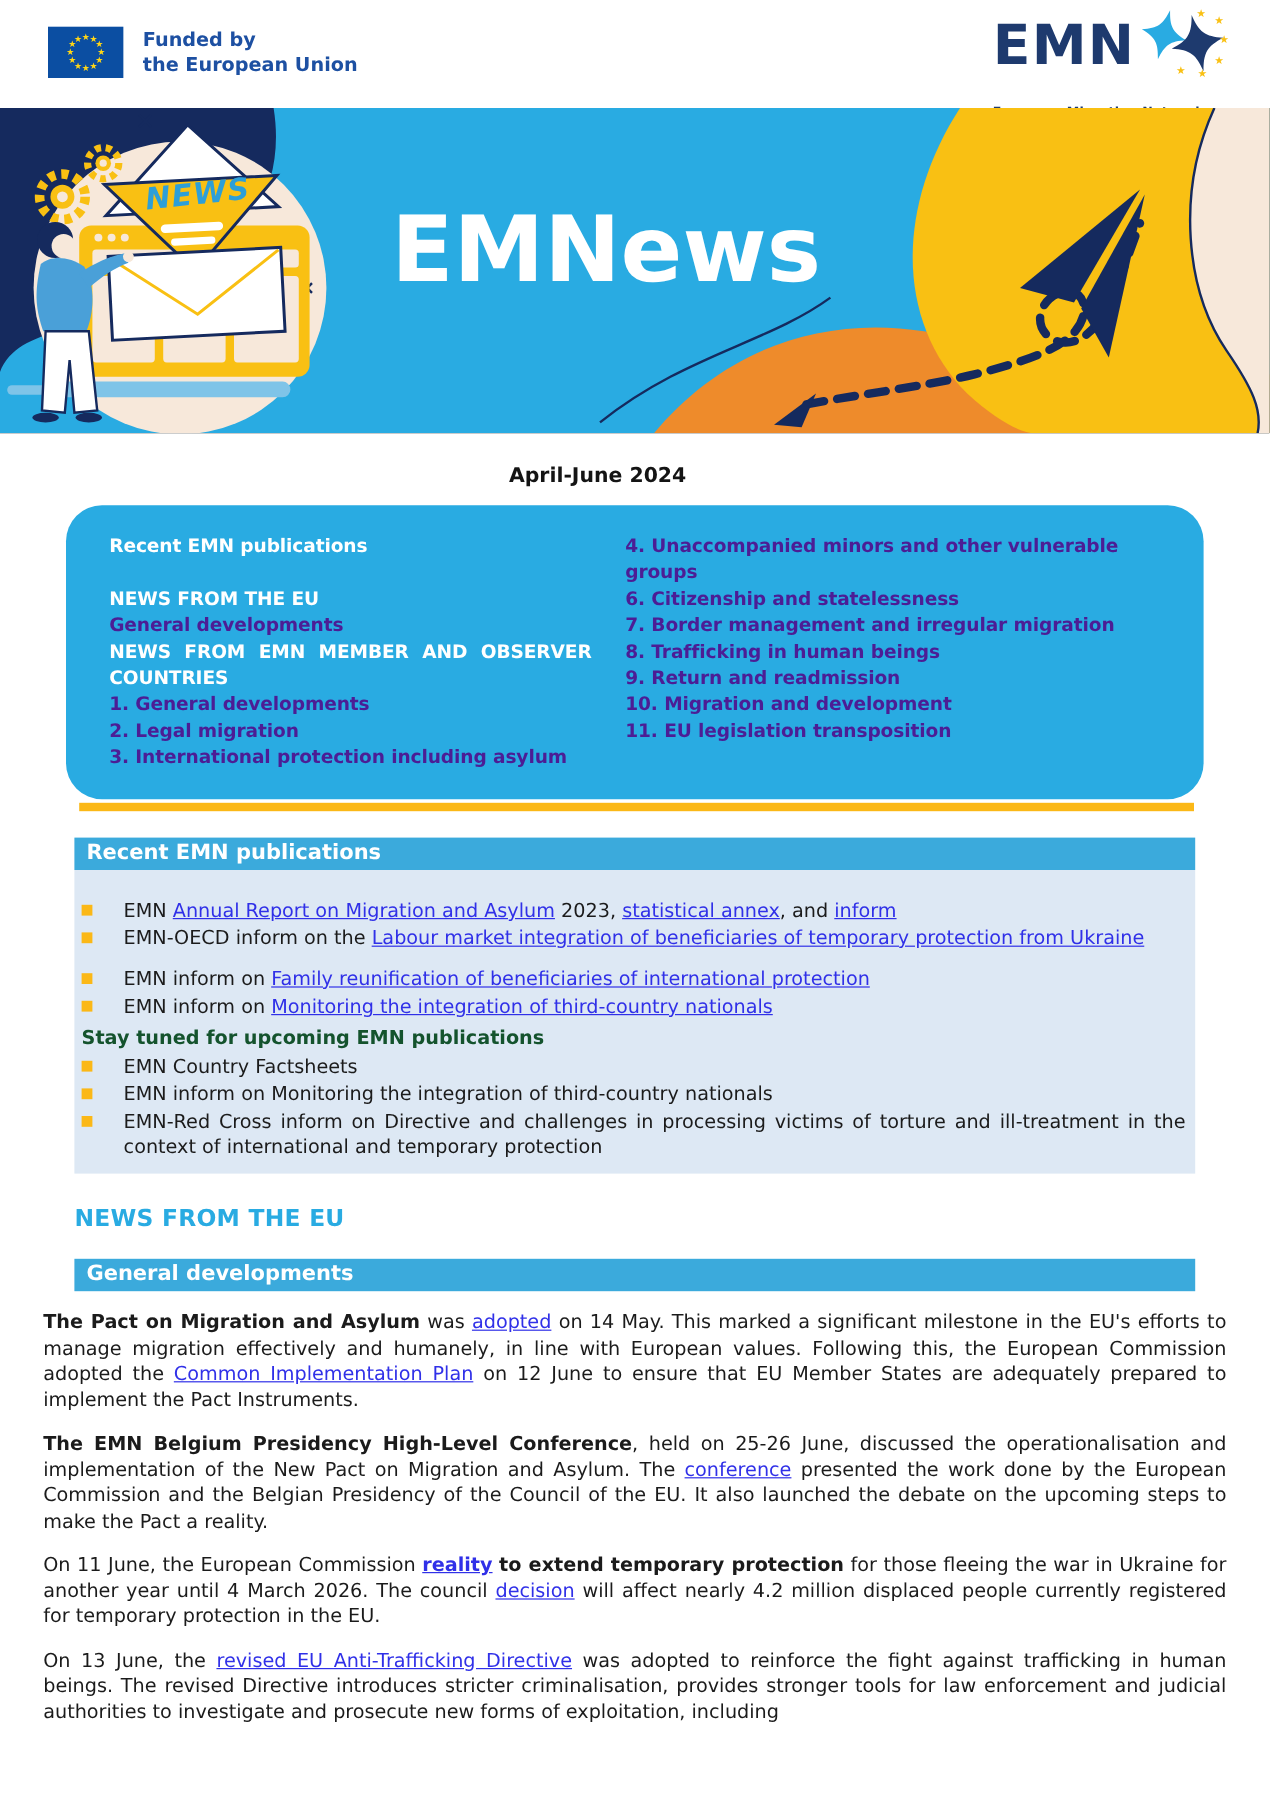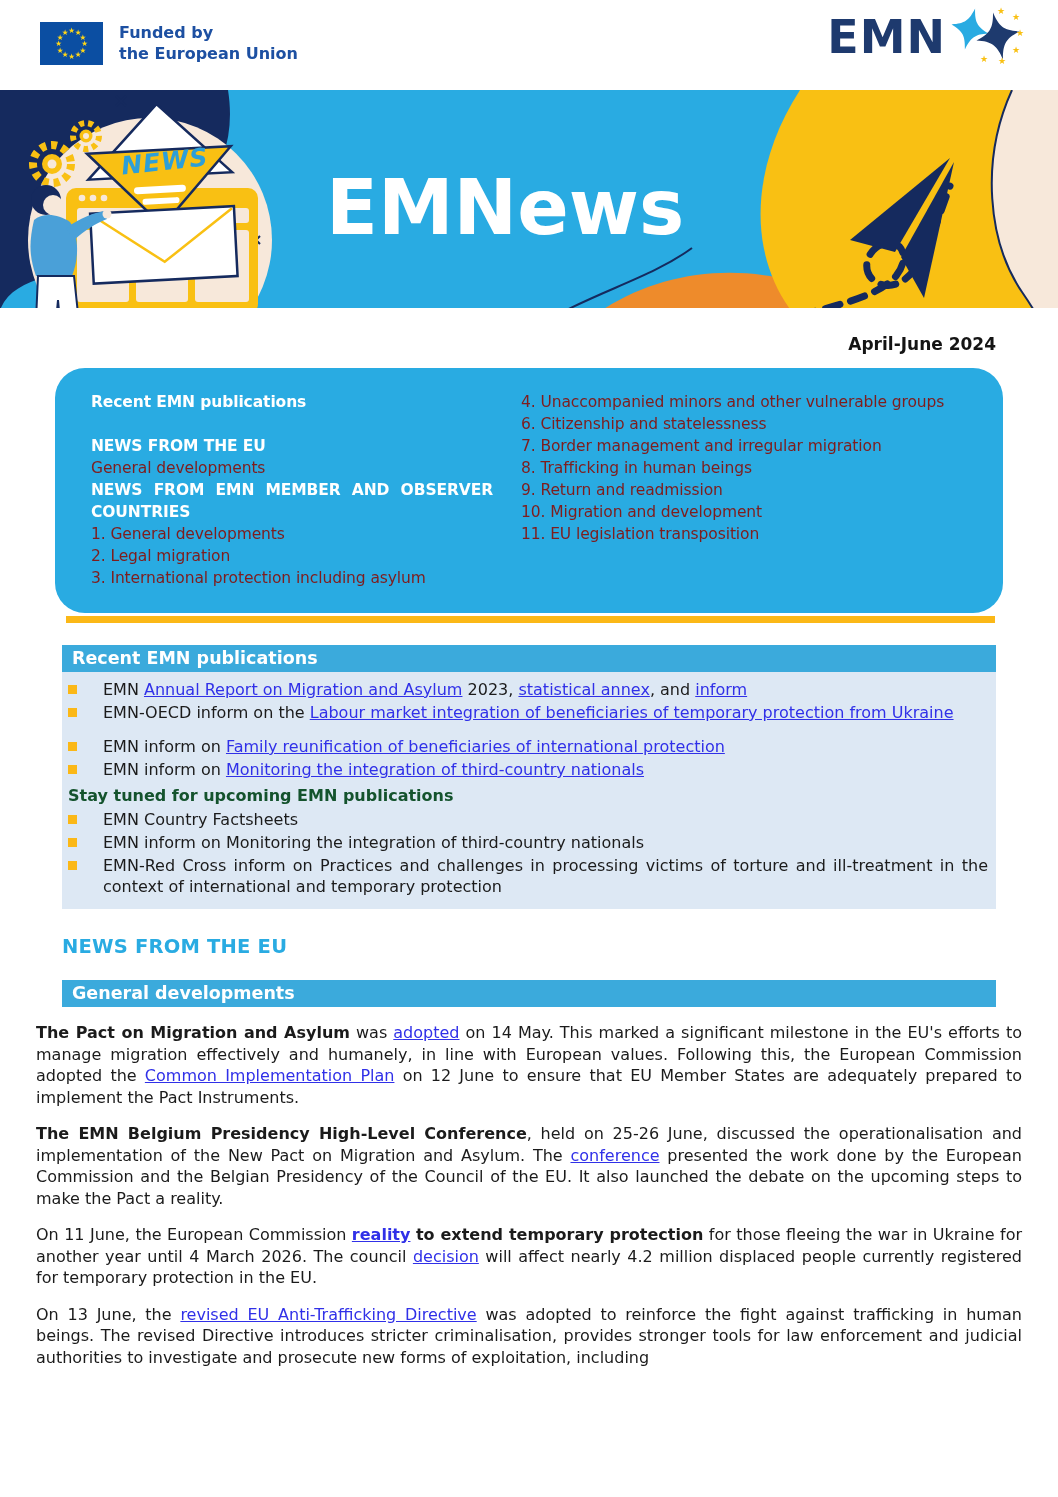--- a/index.html
+++ b/index.html
@@ -10,54 +10,54 @@
   }
   
   .top-header{height:90px;position:relative;background:#fff;}
   .funding{position:absolute;left:40px;top:22px;display:flex;align-items:center;gap:16px;}
   .funding-text{color:#1d50a2;font-weight:bold;font-size:16px;line-height:1.28;}
   .emn-logo{position:absolute;right:34px;top:6px;}
   .emn-row{display:flex;align-items:flex-start;}
   .emn-word{font-size:46px;font-weight:800;color:#1e3a6e;line-height:1;letter-spacing:1px;margin-top:8px;}
   .emn-sub{font-size:10.5px;font-weight:bold;color:#1e3a6e;margin-top:18px;letter-spacing:.2px;}
   
-  .banner{position:relative;height:218px;background:#000000;overflow:hidden;}
+  .banner{position:relative;height:271px;background:#000000;overflow:hidden;}
   .banner svg{position:absolute;inset:0;}
   .banner-title{
     position:absolute;left:326px;top:80px;font-size:76px;font-weight:800;color:#fff;
     letter-spacing:0;line-height:1;
   }
   .news-label{
     position:absolute;left:121px;top:57px;font-size:25px;font-weight:800;font-style:italic;
     color:#2d9fd8;transform:rotate(-6deg);letter-spacing:1px;
   }
   
-  .issue-date{margin:26px 62px 0 0;text-align:right;font-weight:bold;font-size:17px;color:#141414;}
+  .issue-date{margin:26px 62px 0 0;text-align:center;font-weight:bold;font-size:17px;color:#141414;}
   
   .toc{
     margin:14px 55px 0 55px;background:#29abe2;border-radius:30px;
     padding:23px 36px 24px 36px;display:flex;gap:28px;
     font-size:15.5px;line-height:22px;letter-spacing:-.1px;color:#16293c;
   }
   .toc-left{flex:0 0 402px;}
   .toc-right{flex:1;}
   .toc-head{color:#fff;font-weight:bold;}
   .toc-head.mb{margin-bottom:22px;}
   .toc-head.just{text-align:justify;}
-  .toc-item{color:#7f1d1d;cursor:pointer;}
+  .toc-item{color:#4c1d95;cursor:pointer;font-weight:bold;}
   
   .gold-bar{margin:3px 63px 0 66px;height:7px;background:#fbb817;}
   
   .section-bar{
     margin:22px 62px 0 62px;background:#3baadc;color:#fff;font-weight:bold;
     font-size:17.5px;padding:3px 10px 4px 10px;
   }
   
   .pubs{
-    margin:0 62px;background:#dde8f4;padding:5px 8px 10px 6px;
+    margin:0 62px;background:#dde8f4;padding:21px 8px 10px 6px;
     font-size:16px;line-height:21px;
   }
   .pub-item{display:flex;margin:2px 0;}
   .pub-item .sq{flex:0 0 9px;width:9px;height:9px;background:#fbb817;margin-top:6px;}
   .pub-item .txt{margin-left:26px;flex:1;text-align:justify;}
   .pub-item.gap{margin-bottom:13px;}
   .stay-tuned{font-weight:bold;color:#14532d;margin:5px 0 3px 0;}
   .lnk{color:#3030e8;text-decoration:underline;cursor:pointer;}
   .lnk.b{font-weight:bold;}
   
@@ -233,21 +233,21 @@
   <div class="pub-item">
     <span class="sq"></span>
     <div class="txt">EMN Country Factsheets</div>
   </div>
   <div class="pub-item">
     <span class="sq"></span>
     <div class="txt">EMN inform on Monitoring the integration of third-country nationals</div>
   </div>
   <div class="pub-item">
     <span class="sq"></span>
-    <div class="txt">EMN-Red Cross inform on Practices and challenges in processing victims of torture and ill-treatment in the context of international and temporary protection</div>
+    <div class="txt">EMN-Red Cross inform on Directive and challenges in processing victims of torture and ill-treatment in the context of international and temporary protection</div>
   </div>
 </div>
 
 <h2 class="eu-heading">NEWS FROM THE EU</h2>
 <div class="section-bar">General developments</div>
 <div class="articles">
   <p><strong>The Pact on Migration and Asylum</strong><span> was </span><a class="lnk">adopted</a><span> on 14 May. This marked a significant milestone in the EU's efforts to manage migration effectively and humanely, in line with European values. Following this, the European Commission adopted the </span><a class="lnk">Common Implementation Plan</a><span> on 12 June to ensure that EU Member States are adequately prepared to implement the Pact Instruments.</span></p>
   <p><strong>The EMN Belgium Presidency High-Level Conference</strong><span>, held on 25-26 June, discussed the operationalisation and implementation of the New Pact on Migration and Asylum. The </span><a class="lnk">conference</a><span> presented the work done by the European Commission and the Belgian Presidency of the Council of the EU. It also launched the debate on the upcoming steps to make the Pact a reality.</span></p>
   <p><span>On 11 June, the European Commission </span><a class="lnk b">reality</a><span> </span><strong>to extend temporary protection</strong><span> for those fleeing the war in Ukraine for another year until 4 March 2026. The council </span><a class="lnk">decision</a><span> will affect nearly 4.2 million displaced people currently registered for temporary protection in the EU.</span></p>
   <p><span>On 13 June, the </span><a class="lnk">revised EU Anti-Trafficking Directive</a><span> was adopted to reinforce the fight against trafficking in human beings. The revised Directive introduces stricter criminalisation, provides stronger tools for law enforcement and judicial authorities to investigate and prosecute new forms of exploitation, including</span></p>

